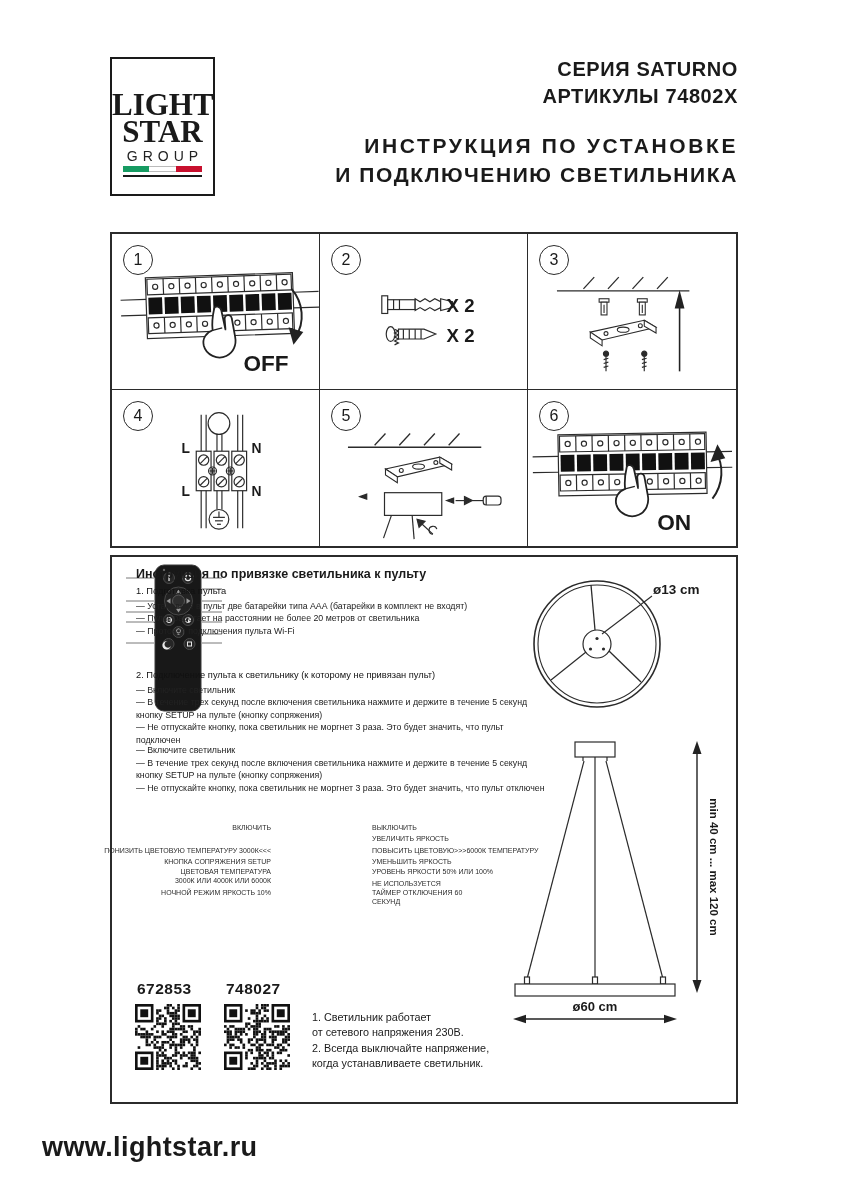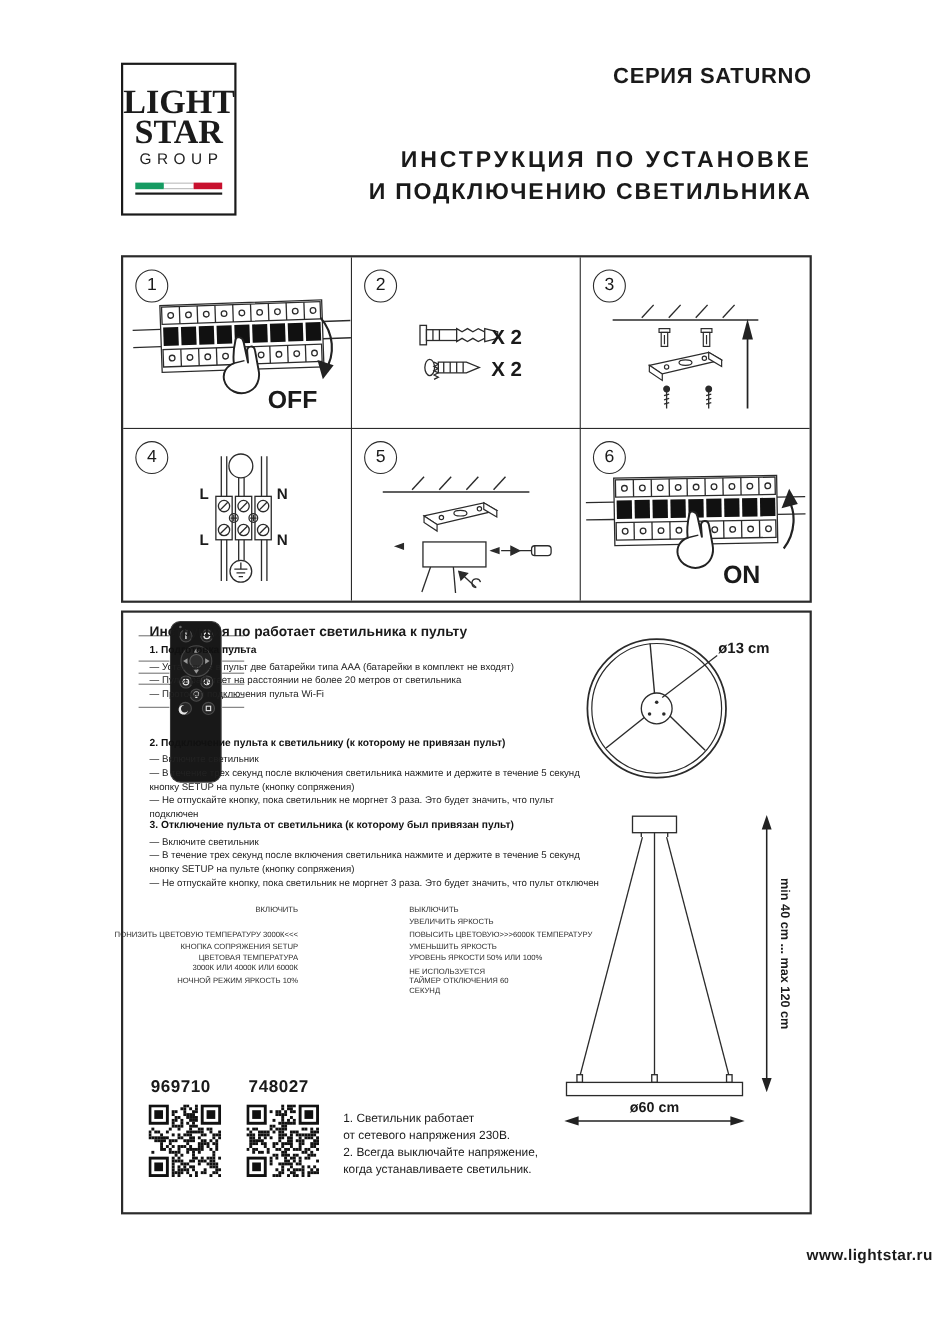--- a/index.html
+++ b/index.html
@@ -2,21 +2,21 @@
 <html><head>
 <meta charset="utf-8">
 <style>
   html,body{margin:0;padding:0;background:#fff;}
   .sheet{position:relative;width:848px;height:1200px;background:#fff;overflow:hidden;
          font-family:"Liberation Sans",sans-serif;color:#1a1a1a;}
   
   .logo-box{position:absolute;left:110px;top:57px;width:101px;height:135px;border:2px solid #1a1a1a;background:#fff;}
   .logo-word{font-family:"Liberation Serif",serif;font-weight:bold;font-size:31px;line-height:27px;
              text-align:center;letter-spacing:0px;}
-  .logo-word.first{margin-top:20px;}
+  .logo-word.first{margin-top:32px;}
   .logo-group{font-size:14px;letter-spacing:5px;text-align:center;margin-top:3px;padding-left:5px;color:#222;}
   .logo-flag{position:absolute;left:11px;right:11px;bottom:17px;height:11px;border-bottom:2.5px solid #1a1a1a;
              display:flex;padding-bottom:2px;box-sizing:border-box;}
   .logo-flag span{flex:1;height:6px;display:block;}
   .logo-flag .f2{border-top:1px solid #bbb;border-bottom:1px solid #bbb;box-sizing:border-box;}
   
   .hdr{position:absolute;right:110px;text-align:right;font-weight:bold;white-space:nowrap;}
   .hdr-series{top:58px;font-size:20px;letter-spacing:.6px;}
   .hdr-articles{top:85px;font-size:20px;letter-spacing:.6px;}
   .hdr-t1{top:134px;font-size:21px;letter-spacing:2.6px;}
@@ -28,42 +28,42 @@
   .panel:nth-child(3n){border-right:none;}
   .panel:nth-child(n+4){border-bottom:none;}
   .step-num{position:absolute;left:11px;top:11px;width:28px;height:28px;border:1.6px solid #2b2b2b;border-radius:50%;
             display:flex;align-items:center;justify-content:center;font-size:16px;z-index:2;background:#fff;}
   .panel svg{position:absolute;inset:0;width:100%;height:100%;}
   .panel svg text{font-family:"Liberation Sans",sans-serif;fill:#1a1a1a;}
   
   .info-box{position:absolute;left:110px;top:555px;width:628px;height:549px;border:2px solid #2b2b2b;box-sizing:border-box;}
   .pair-heading{position:absolute;left:24px;top:10px;font-size:12.5px;font-weight:bold;}
   .sec{position:absolute;left:24px;width:412px;font-size:8.8px;line-height:12.6px;color:#222;}
-  .sec .sec-title{font-weight:bold;font-size:9.3px;margin-bottom:2px;color:#111;}
+  .sec .sec-title{font-weight:normal;font-size:9.3px;margin-bottom:2px;color:#111;}
   .sec-1{top:28px;} .sec-2{top:112px;} .sec-3{top:187px;}
   .diagram-svg{position:absolute;}
   .diagram-svg text{font-family:"Liberation Sans",sans-serif;fill:#1a1a1a;}
   #ring-svg{left:413px;top:6px;width:220px;height:170px;}
   #pendant-svg{left:393px;top:180px;width:232px;height:300px;}
   #remote-svg{left:150px;top:250px;width:290px;height:160px;}
   .remote-label{position:absolute;font-size:7px;line-height:8.8px;color:#2b2b2b;}
   .rl{right:465px;text-align:right;white-space:nowrap;}
   .rr{left:260px;white-space:nowrap;}
   .rl-0{top:267px;} .rl-1{top:290px;} .rl-2{top:301px;}
   .rl-3{top:311px;width:102px;white-space:normal;} .rl-4{top:332px;}
   .rr-0{top:267px;} .rr-1{top:278px;} .rr-2{top:290px;} .rr-3{top:301px;}
   .rr-4{top:311px;} .rr-5{top:323px;}
   .rr-6{top:332px;width:96px;white-space:normal;}
   .qr-label{position:absolute;top:423px;font-size:15.5px;font-weight:bold;letter-spacing:.5px;}
   .qr-label.q1{left:25px;} .qr-label.q2{left:114px;}
   .qr-svg{position:absolute;top:447px;width:66px;height:66px;}
   .qr-svg.q1{left:23px;} .qr-svg.q2{left:112px;}
   .notes{position:absolute;left:200px;top:453px;font-size:10.8px;line-height:15.4px;color:#1a1a1a;}
   
-  .footer{position:absolute;left:0;right:0;top:1132px;text-align:right;font-size:14px;font-weight:bold;letter-spacing:.4px;}
+  .footer{position:absolute;left:0;right:0;top:1132px;text-align:left;font-size:27px;font-weight:bold;letter-spacing:.4px;padding-left:42px;}
   .defs-holder{position:absolute;width:0;height:0;overflow:hidden;}
 </style>
 </head>
 <body>
 
 <svg class="defs-holder" aria-hidden="true">
   <defs>
     <g id="breaker" stroke="#2b2b2b" stroke-width="1.2" fill="none">
       <line x1="-26" y1="24" x2="0" y2="24"></line>
         <line x1="-26" y1="40" x2="0" y2="40"></line>
@@ -150,20 +150,21 @@
     <div class="logo-word">STAR</div>
     <div class="logo-group">GROUP</div>
     <div class="logo-flag">
       <span class="f1" style="background: rgb(22, 155, 98);"></span>
       <span class="f2" style="background: rgb(255, 255, 255);"></span>
       <span class="f3" style="background: rgb(200, 16, 46);"></span>
     </div>
   </div>
 
   <div class="hdr hdr-series">СЕРИЯ SATURNO</div>
+  <div class="hdr hdr-articles">АРТИКУЛЫ 74802X</div>
   <div class="hdr hdr-t1">ИНСТРУКЦИЯ ПО УСТАНОВКЕ</div>
   <div class="hdr hdr-t2">И ПОДКЛЮЧЕНИЮ СВЕТИЛЬНИКА</div>
 
   <div class="grid">
 
     <div class="panel">
       <div class="step-num">1</div>
       <svg viewBox="0 0 209 158">
         <use href="#breaker" transform="translate(34,40) rotate(-2 75 33)"></use>
         <use href="#hand" transform="translate(104,76) scale(0.82)"></use>
@@ -302,42 +303,41 @@
         <use href="#breaker" transform="translate(30,42) rotate(-1 75 33)"></use>
         <use href="#hand" transform="translate(100,78) scale(0.82)"></use>
         <path d="M186,110 C197,96 198,76 189,62" fill="none" stroke="#222" stroke-width="2"></path>
         <polygon points="191,55 184,73 199,69" fill="#222"></polygon>
         <text x="130" y="142" font-size="23" font-weight="bold">ON</text>
       </svg>
     </div>
   </div>
 
   <div class="info-box">
-    <div class="pair-heading">Инструкция по работает светильника к пульту</div>
+    <div class="pair-heading">Инструкция по привязке светильника к пульту</div>
 
     <div class="sec sec-1">
       <div class="sec-title">1. Подготовка пульта</div>
       <div>
 
           <div>— Установите в пульт две батарейки типа ААА (батарейки в комплект не входят)</div>
           <div>— Пульт работает на расстоянии не более 20 метров от светильника</div>
           <div>— Протокол подключения пульта Wi-Fi</div>
         </div>
     </div>
     <div class="sec sec-2">
       <div class="sec-title">2. Подключение пульта к светильнику (к которому не привязан пульт)</div>
       <div>
 
       <div>— Включите светильник</div>
           <div>— В течение трех секунд после включения светильника нажмите и держите в течение 5 секунд кнопку SETUP на пульте (кнопку сопряжения)</div>
           <div>— Не отпускайте кнопку, пока светильник не моргнет 3 раза. Это будет значить, что пульт подключен</div>
         </div>
     </div>
     <div class="sec sec-3">
-      <div class="sec-title">3. Отключение пульта от светильника (к которому был привязан пульт)</div>
       <div>
 
       <div>— Включите светильник</div>
           <div>— В течение трех секунд после включения светильника нажмите и держите в течение 5 секунд кнопку SETUP на пульте (кнопку сопряжения)</div>
           <div>— Не отпускайте кнопку, пока светильник не моргнет 3 раза. Это будет значить, что пульт отключен</div>
         </div>
     </div>
 
     
     <svg id="ring-svg" class="diagram-svg" viewBox="0 0 220 170">
@@ -429,21 +429,21 @@
     <div class="remote-label rl rl-4">НОЧНОЙ РЕЖИМ ЯРКОСТЬ 10%</div>
     <div class="remote-label rr rr-0">ВЫКЛЮЧИТЬ</div>
     <div class="remote-label rr rr-1">УВЕЛИЧИТЬ ЯРКОСТЬ</div>
     <div class="remote-label rr rr-2">ПОВЫСИТЬ ЦВЕТОВУЮ&gt;&gt;&gt;6000К ТЕМПЕРАТУРУ</div>
     <div class="remote-label rr rr-3">УМЕНЬШИТЬ ЯРКОСТЬ</div>
     <div class="remote-label rr rr-4">УРОВЕНЬ ЯРКОСТИ 50% ИЛИ 100%</div>
     <div class="remote-label rr rr-5">НЕ ИСПОЛЬЗУЕТСЯ</div>
     <div class="remote-label rr rr-6">ТАЙМЕР ОТКЛЮЧЕНИЯ 60 СЕКУНД</div>
 
     
-    <div class="qr-label q1">969710</div>
+    <div class="qr-label q1">672853</div>
     <div class="qr-label q2">748027</div>
     <svg class="qr-svg q1" viewBox="0 0 66 66">
         <rect x="0" y="0" width="66" height="66" fill="#fff"></rect>
         <rect x="31.68" y="0" width="2.64" height="2.64" fill="#111"></rect>
         <rect x="34.32" y="0" width="2.64" height="2.64" fill="#111"></rect>
         <rect x="42.24" y="0" width="2.64" height="2.64" fill="#111"></rect>
         <rect x="29.040000000000003" y="2.64" width="2.64" height="2.64" fill="#111"></rect>
         <rect x="31.68" y="2.64" width="2.64" height="2.64" fill="#111"></rect>
         <rect x="36.96" y="2.64" width="2.64" height="2.64" fill="#111"></rect>
         <rect x="42.24" y="2.64" width="2.64" height="2.64" fill="#111"></rect>

